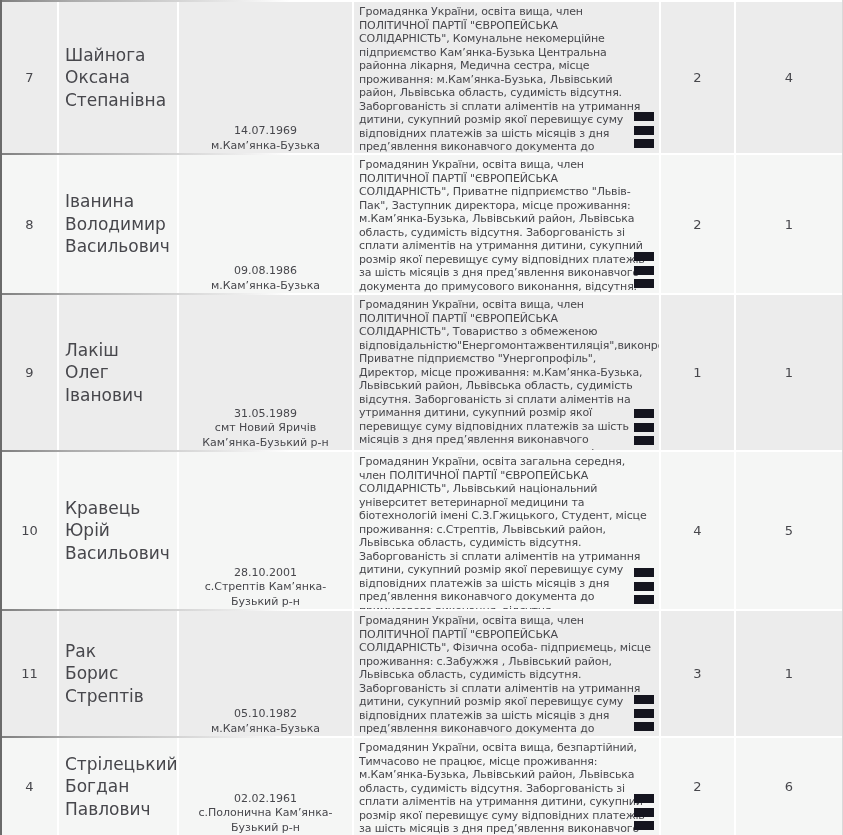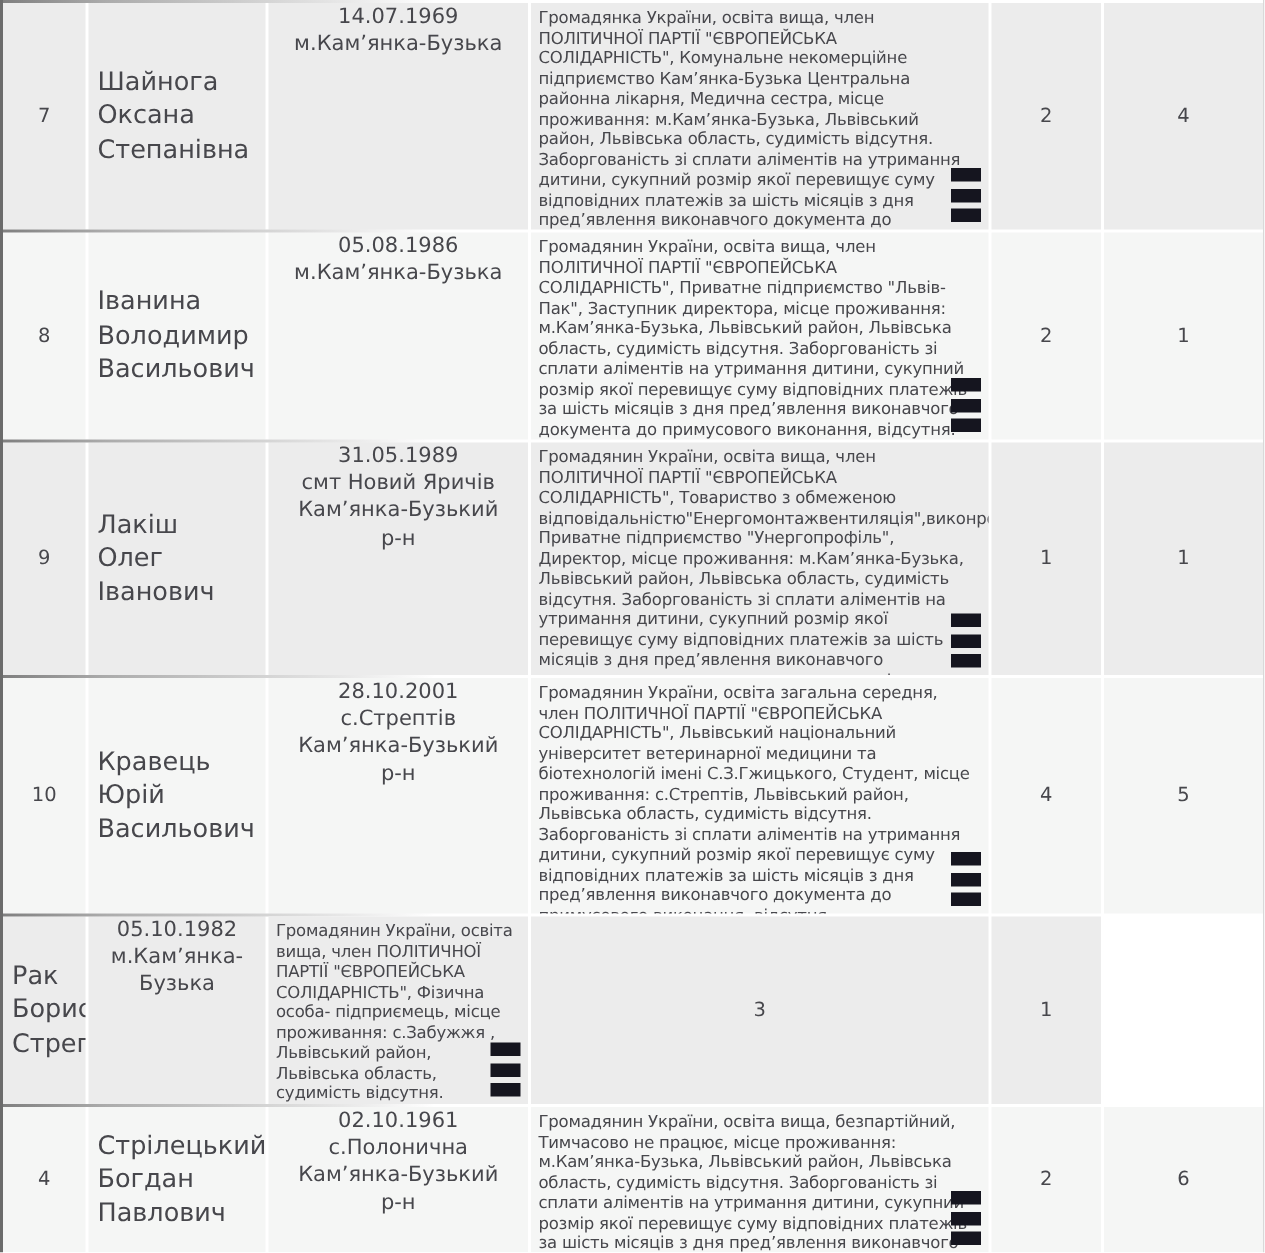--- a/index.html
+++ b/index.html
@@ -56,24 +56,24 @@
     display: flex; align-items: center; justify-content: center;
     font-size: 13px;
   }
   .c-name {
     display: flex; align-items: center;
     padding-left: 6px; padding-right: 2px;
     font-size: 17px; line-height: 1.32;
     white-space: pre-line;
   }
   .c-birth {
-    display: flex; align-items: flex-start; justify-content: center;
+    display: flex; align-items: flex-end; justify-content: center;
     text-align: center;
     padding: 0 14px;
-    font-size: 14px; line-height: 1.3;
+    font-size: 11px; line-height: 1.3;
     white-space: pre-line;
   }
   .c-details {
     position: relative;
     padding: 3px 8px 2px 5px;
     font-size: 11px; line-height: 13.5px;
     letter-spacing: -0.15px;
   }
   .c-stat {
     display: flex; align-items: center; justify-content: center;
@@ -118,21 +118,21 @@
       </div>
   </div>
 
   <div class="row even">
     <div class="cell c-num">
         <span>8</span>
       </div>
     <div class="cell c-name"><span>Іванина
 Володимир
 Васильович</span></div>
-    <div class="cell c-birth"><span>05.08.1986
+    <div class="cell c-birth"><span>09.08.1986
 м.Кам’янка-Бузька</span></div>
     <div class="cell c-details">
       <span>Громадянин України, освіта вища, член ПОЛІТИЧНОЇ ПАРТІЇ "ЄВРОПЕЙСЬКА СОЛІДАРНІСТЬ", Приватне підприємство "Львів-Пак", Заступник директора, місце проживання: м.Кам’янка-Бузька, Львівський район, Львівська область, судимість відсутня. Заборгованість зі сплати аліментів на утримання дитини, сукупний розмір якої перевищує суму відповідних платежів за шість місяців з дня пред’явлення виконавчого документа до примусового виконання, відсутня.</span>
       <i class="mark m1"></i>
       <i class="mark m2"></i>
       <i class="mark m3"></i>
     </div>
     <div class="cell c-stat">
         <span>2</span>
       </div>
@@ -180,20 +180,23 @@
     </div>
     <div class="cell c-stat">
         <span>4</span>
       </div>
     <div class="cell c-stat">
         <span>5</span>
       </div>
   </div>
 
   <div class="row odd">
+    <div class="cell c-num">
+        <span>11</span>
+      </div>
     <div class="cell c-name"><span>Рак
 Борис Стрептів</span></div>
     <div class="cell c-birth"><span>05.10.1982
 м.Кам’янка-Бузька</span></div>
     <div class="cell c-details">
       <span>Громадянин України, освіта вища, член ПОЛІТИЧНОЇ ПАРТІЇ "ЄВРОПЕЙСЬКА СОЛІДАРНІСТЬ", Фізична особа- підприємець, місце проживання: с.Забужжя , Львівський район, Львівська область, судимість відсутня. Заборгованість зі сплати аліментів на утримання дитини, сукупний розмір якої перевищує суму відповідних платежів за шість місяців з дня пред’явлення виконавчого документа до примусового виконання, відсутня.</span>
       <i class="mark m1"></i>
       <i class="mark m2"></i>
       <i class="mark m3"></i>
     </div>
@@ -205,21 +208,21 @@
       </div>
   </div>
 
   <div class="row even">
     <div class="cell c-num">
         <span>4</span>
       </div>
     <div class="cell c-name"><span>Стрілецький
 Богдан
 Павлович</span></div>
-    <div class="cell c-birth"><span>02.10.1961
+    <div class="cell c-birth"><span>02.02.1961
 с.Полонична Кам’янка-Бузький р-н</span></div>
     <div class="cell c-details">
       <span>Громадянин України, освіта вища, безпартійний, Тимчасово не працює, місце проживання: м.Кам’янка-Бузька, Львівський район, Львівська область, судимість відсутня. Заборгованість зі сплати аліментів на утримання дитини, сукупний розмір якої перевищує суму відповідних платежів за шість місяців з дня пред’явлення виконавчого документа до примусового виконання, відсутня.</span>
       <i class="mark m1"></i>
       <i class="mark m2"></i>
       <i class="mark m3"></i>
     </div>
     <div class="cell c-stat">
         <span>2</span>
       </div>

